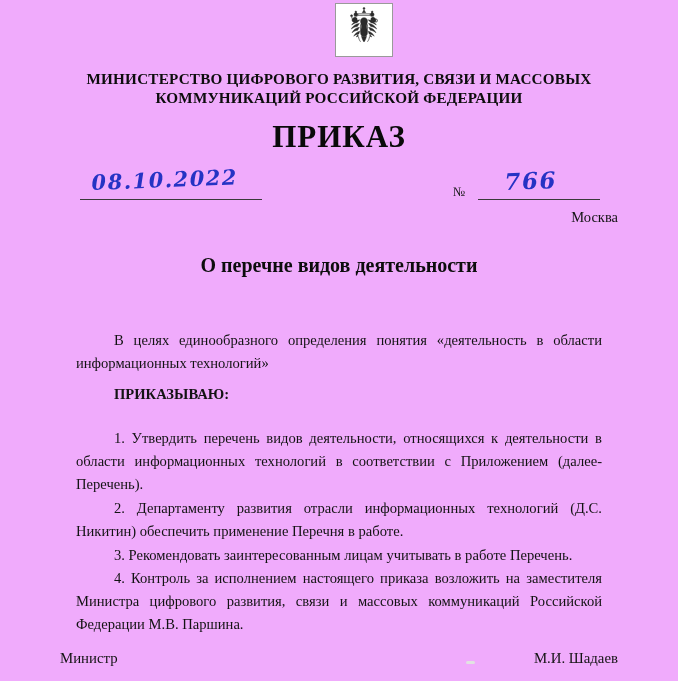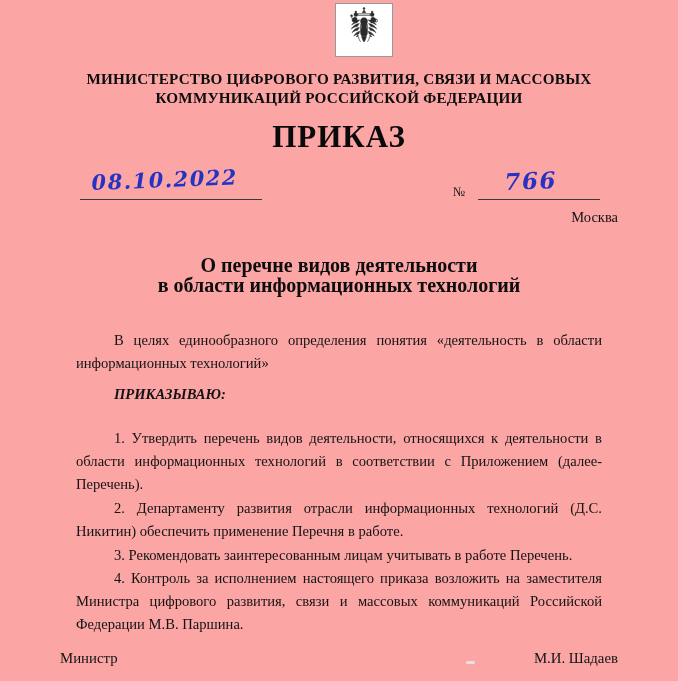--- a/index.html
+++ b/index.html
@@ -8,21 +8,21 @@
     background: #ffffff;
   }
   body {
     font-family: "Liberation Serif", "DejaVu Serif", serif;
     color: #121212;
   }
   #page {
     position: relative;
     width: 678px;
     height: 681px;
-    background: #fca5a5;
+    background: #f0abfc;
     overflow: hidden;
   }
 
   
   .emblem-box {
     position: absolute;
     left: 335px;
     top: 3px;
     width: 58px;
     height: 54px;
@@ -130,21 +130,21 @@
     line-height: 23px;
     text-align: justify;
     text-justify: inter-word;
     color: #131313;
   }
   .body-block p {
     margin: 16px;
     text-indent: 38px;
   }
   .p-preamble { top: 313px; }
-  .p-command  { top: 367px; font-weight: bold; text-indent: 38px; font-style: italic; }
+  .p-command  { top: 367px; font-weight: bold; text-indent: 38px; }
   .p-item1    { top: 411px; }
   .p-item2    { top: 481px; }
   .p-item3    { top: 528px; }
   .p-item4    { top: 551px; }
 
   
   .sign-row {
     position: absolute;
     left: 60px;
     top: 650px;
@@ -224,21 +224,20 @@
   <div class="hand hand-date">08.10.2022</div>
 
   <div class="numero">№</div>
   <div class="rule rule-num"></div>
   <div class="hand hand-num">766</div>
 
   <div class="city">Москва</div>
 
   <div class="subject">
     <div>О перечне видов деятельности</div>
-    <div>в области информационных технологий</div>
   </div>
 
   <div class="body-block p-preamble">
     <p>В целях единообразного определения понятия «деятельность в области информационных технологий»</p>
   </div>
 
   <div class="body-block p-command">
     <p>ПРИКАЗЫВАЮ:</p>
   </div>
 

